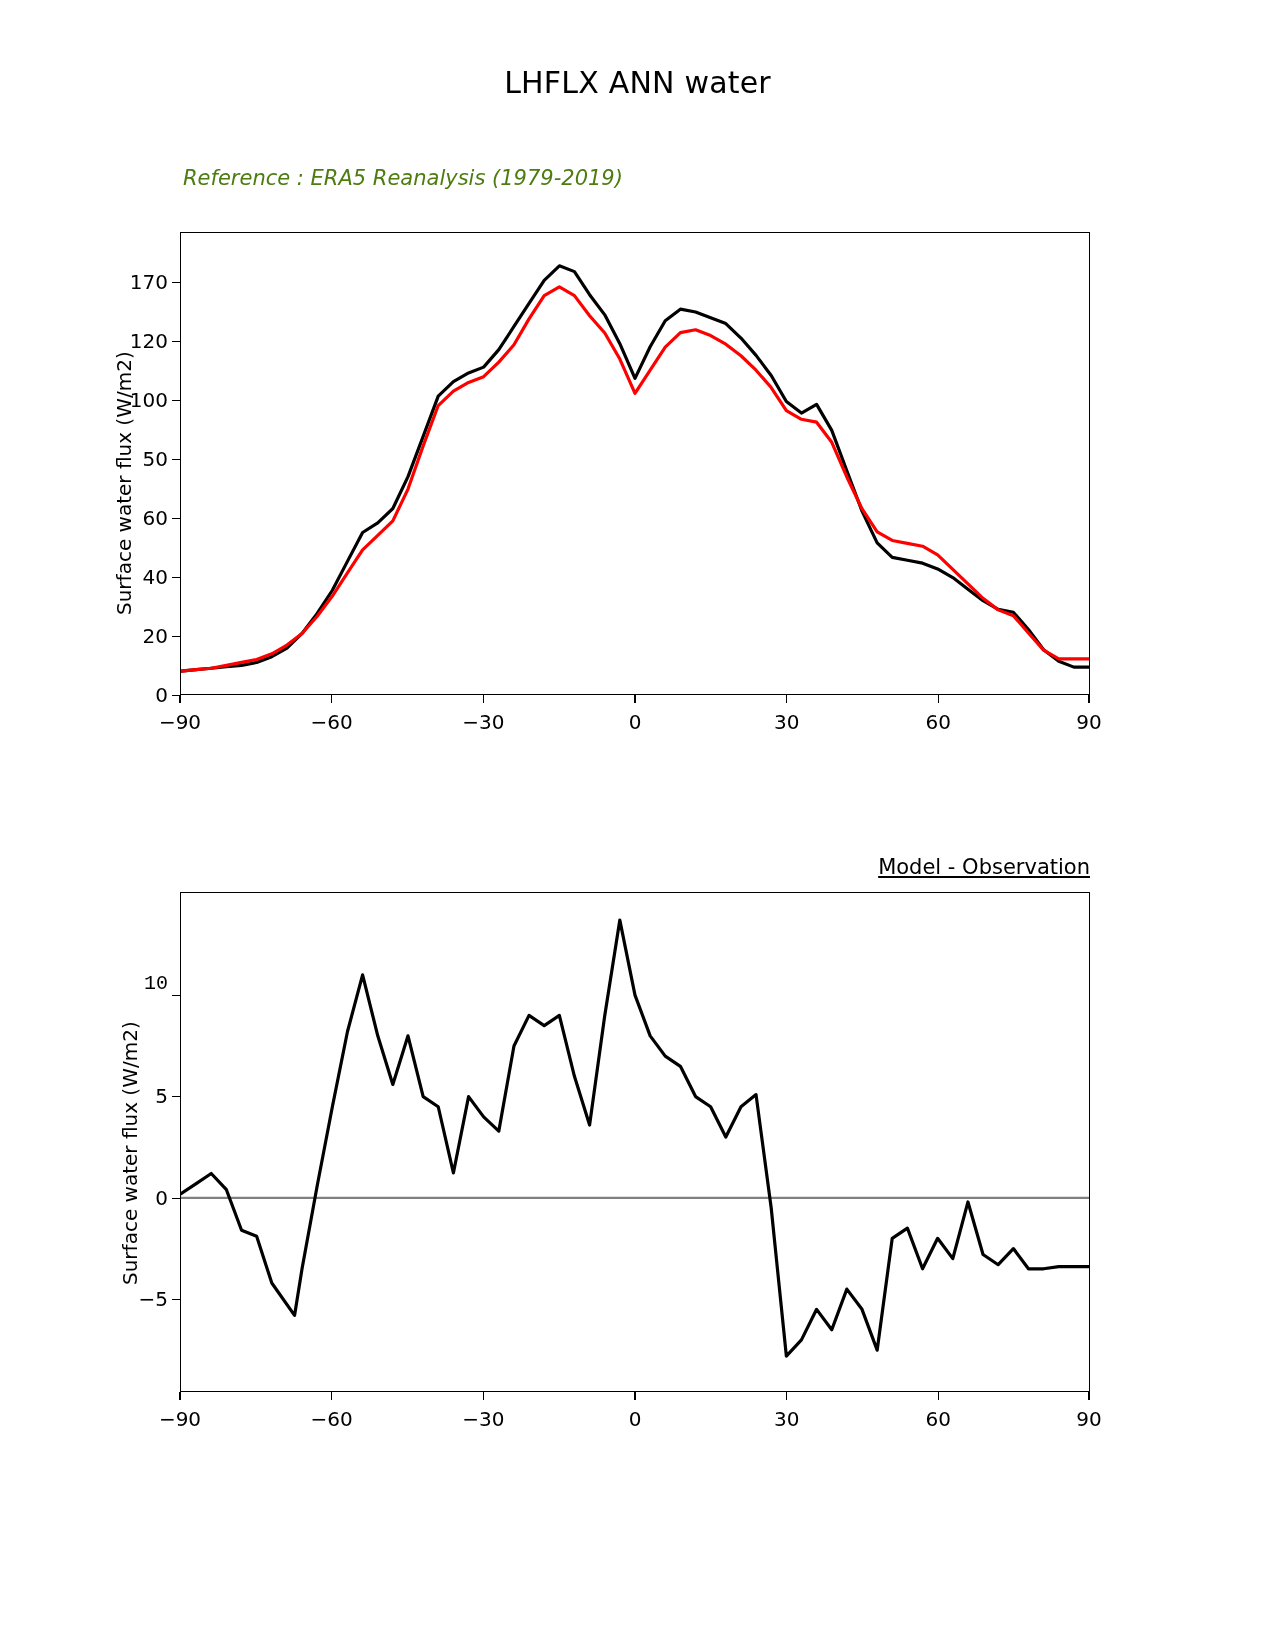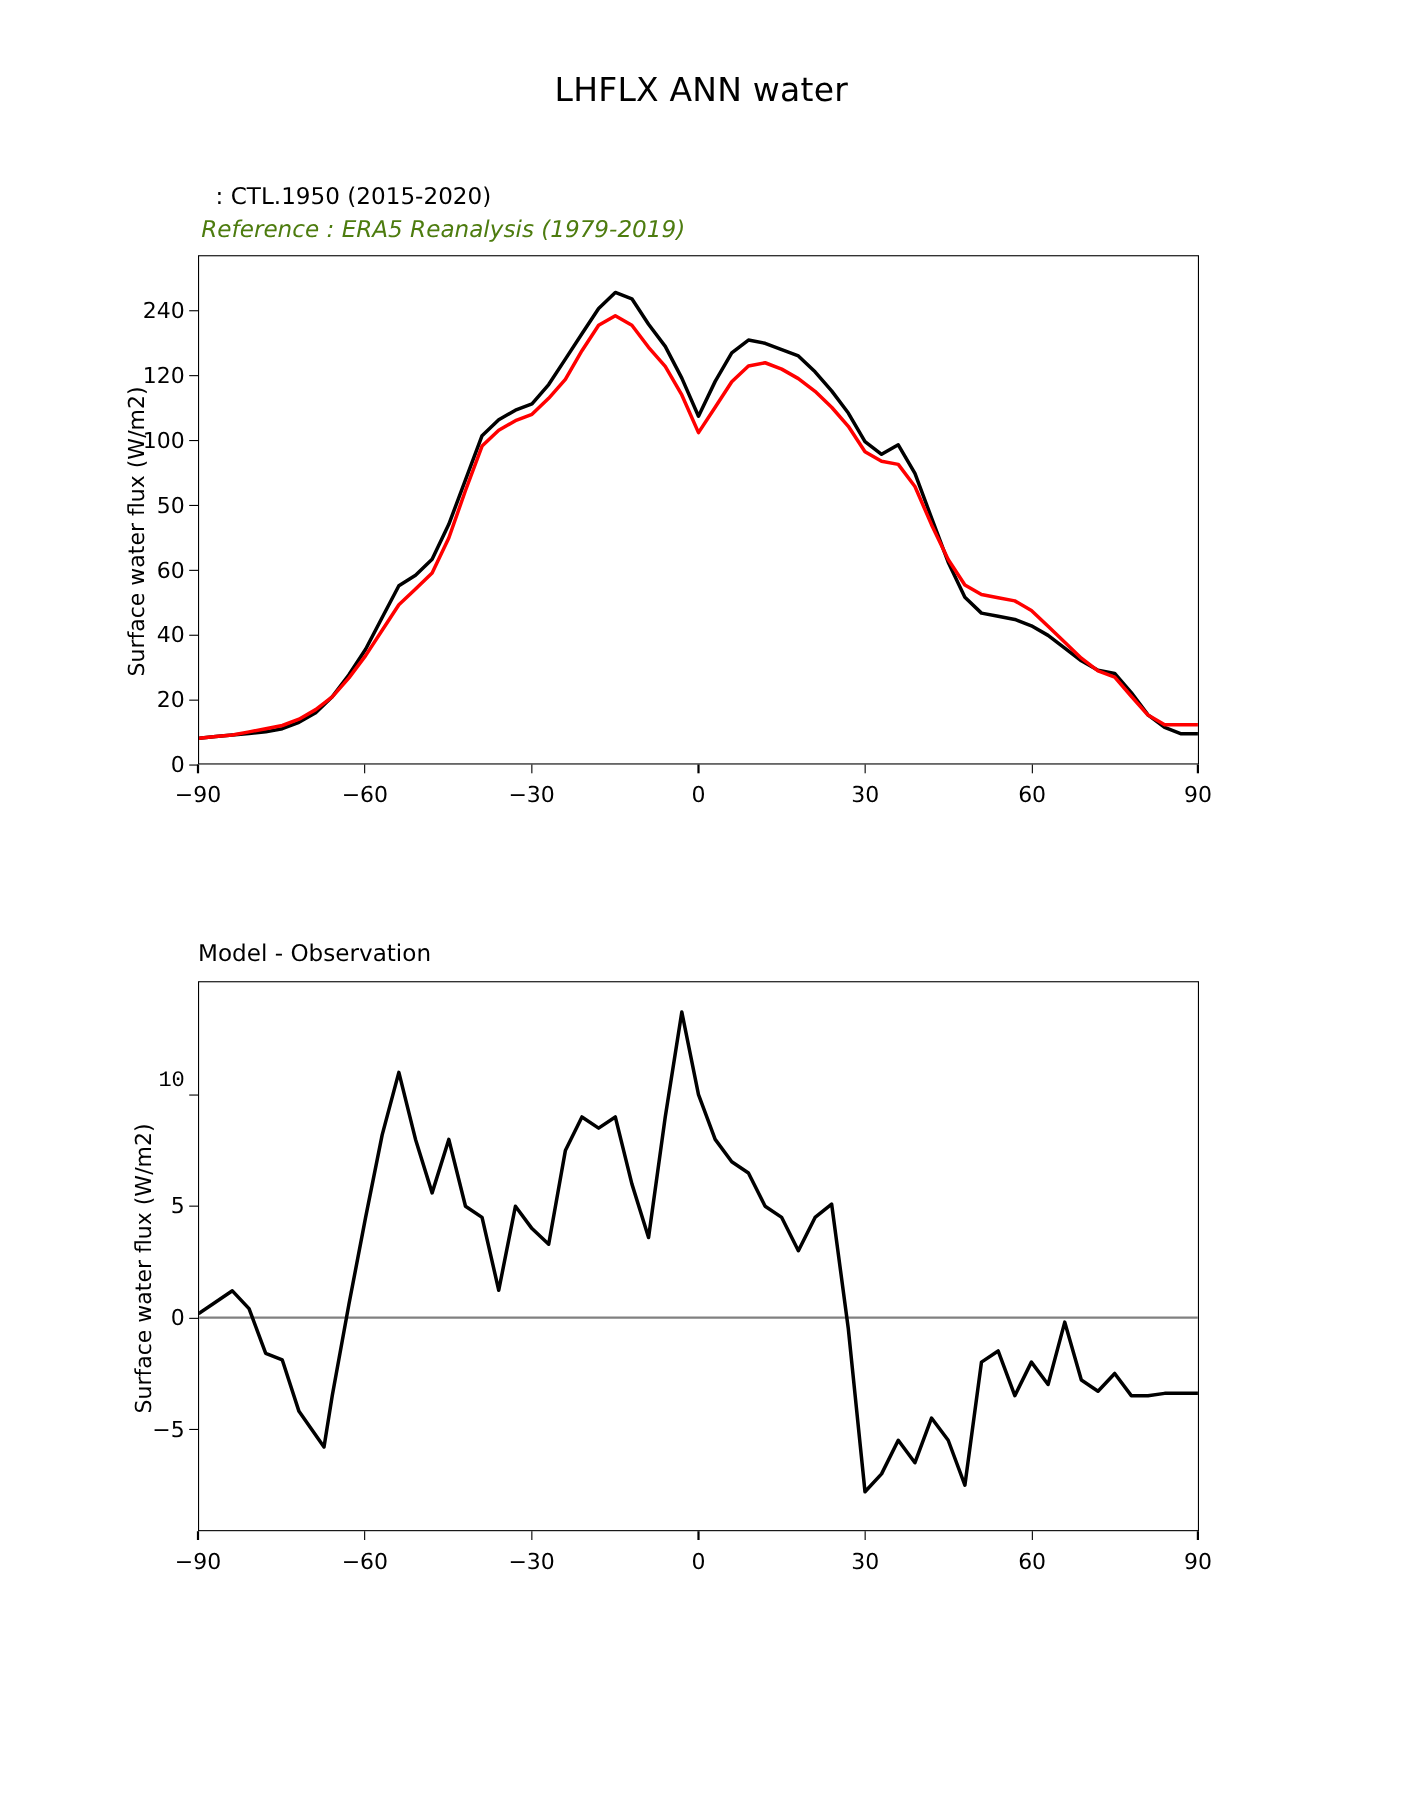--- a/index.html
+++ b/index.html
@@ -71,22 +71,23 @@
     white-space: nowrap;
   }
   .ylabel-top { left: 112px; top: 400px; }
   .ylabel-bottom { left: 118px; top: 440px; }
 
   .subtitle {
     position: absolute;
     left: 180px;
     top: 10px;
     width: 910px;
-    text-align: left;
+    text-align: right;
     font-size: 21px;
+    text-decoration: underline;
   }
 
   .tick-label {
     position: absolute;
     font-size: 20px;
     white-space: nowrap;
     text-align: right;
   }
   .xtick { transform: translateX(-50%); }
   .ytick { transform: translateY(-50%); text-align: right; }
@@ -97,21 +98,20 @@
   }
 </style>
 </head>
 <body>
 
 <div class="figure">
 
   <div class="fig-title">LHFLX ANN water</div>
 
   <div class="legend">
-    <div class="model-line">: CTL.1950 (2015-2020)</div>
     <div class="ref-line">Reference : ERA5 Reanalysis (1979-2019)</div>
   </div>
 
   <div class="panel panel-top">
 
     <div class="ylabel ylabel-top">Surface water flux (W/m2)</div>
 
     <div class="axes axes-top">
       <svg class="plot-svg" viewBox="0 0 910 463" preserveAspectRatio="none">
 
@@ -121,21 +121,21 @@
       </svg>
     </div>
 
     <div class="tick-label ytick" style="left:120px; top:480px; width:48px;">0</div>
     <div class="tick-label ytick" style="left:120px; top:421px; width:48px;">20</div>
     <div class="tick-label ytick" style="left:120px; top:362px; width:48px;">40</div>
     <div class="tick-label ytick" style="left:120px; top:303px; width:48px;">60</div>
     <div class="tick-label ytick" style="left:120px; top:244px; width:48px;">50</div>
     <div class="tick-label ytick" style="left:108px; top:185px; width:60px;">100</div>
     <div class="tick-label ytick" style="left:108px; top:126px; width:60px;">120</div>
-    <div class="tick-label ytick" style="left:108px; top:67px;  width:60px;">240</div>
+    <div class="tick-label ytick" style="left:108px; top:67px;  width:60px;">170</div>
 
     <div class="tickmark" style="left:172px; top:479.5px; width:8px; height:1.6px;"></div>
     <div class="tickmark" style="left:172px; top:420.5px; width:8px; height:1.6px;"></div>
     <div class="tickmark" style="left:172px; top:361.5px; width:8px; height:1.6px;"></div>
     <div class="tickmark" style="left:172px; top:302.5px; width:8px; height:1.6px;"></div>
     <div class="tickmark" style="left:172px; top:243.5px; width:8px; height:1.6px;"></div>
     <div class="tickmark" style="left:172px; top:184.5px; width:8px; height:1.6px;"></div>
     <div class="tickmark" style="left:172px; top:125.5px; width:8px; height:1.6px;"></div>
     <div class="tickmark" style="left:172px; top:66.5px;  width:8px; height:1.6px;"></div>
 

